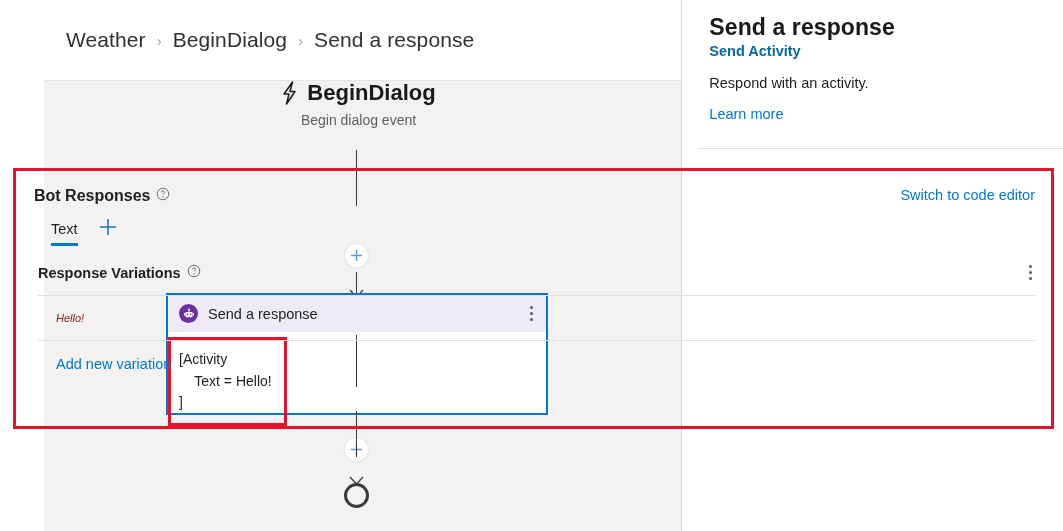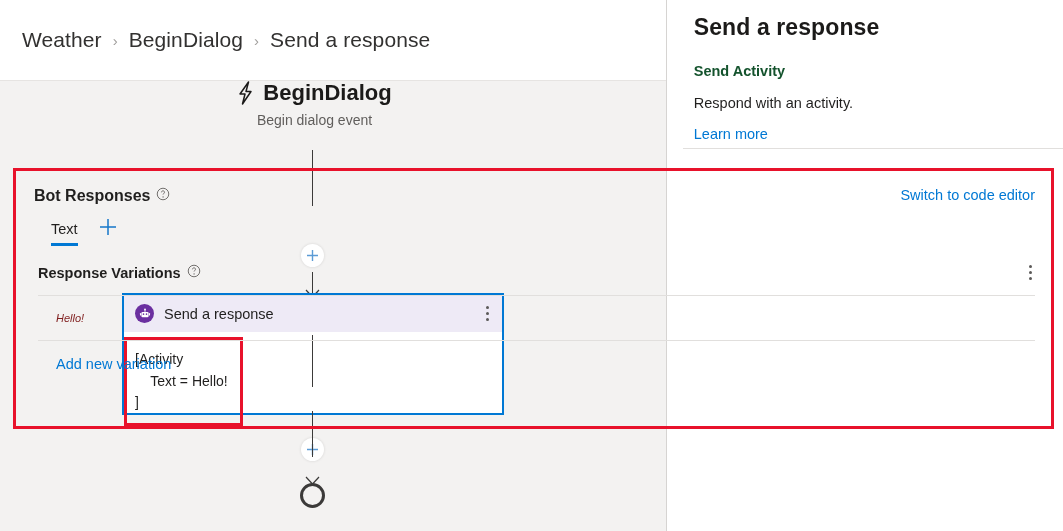--- a/index.html
+++ b/index.html
@@ -6,21 +6,21 @@
   html, body {
     width: 1063px; height: 531px;
     overflow: hidden;
     background: #ffffff;
     font-family: "Liberation Sans", sans-serif;
     color: #201f1e;
   }
   .app { position: relative; width: 1063px; height: 531px; display: flex; }
 
   
-  .left { position: relative; width: 733px; height: 531px; background: #ffffff; }
+  .left { position: relative; width: 733px; height: 531px; background: #ffffff; margin-left: 44px; }
   .breadcrumb {
     height: 80px; display: flex; align-items: center;
     padding-left: 22px; background: #ffffff; gap: 10px;
   }
   .crumb { font-size: 21px; color: #323130; letter-spacing: .1px; white-space: nowrap; }
   .crumb.link { cursor: pointer; }
   .crumb-sep { font-size: 15px; color: #a19f9d; padding: 0 1px; }
 
   .canvas {
     position: absolute; top: 80px; left: 0; right: 0; bottom: 0;
@@ -86,21 +86,21 @@
     white-space: pre;
   }
 
   
   .right {
     position: relative; width: 434px; height: 531px;
     background: #ffffff; border-left: 1px solid #d6d4d2;
     padding: 0 16px;
   }
   .panel-title { font-size: 23px; font-weight: bold; color: #1b1a19; margin: 14px 0 0 11px; letter-spacing: .1px; }
-  .panel-sub { font-size: 14.5px; font-weight: bold; color: #14532d; margin: 22px 0 0 11px; }
+  .panel-sub { font-size: 14.5px; font-weight: bold; color: #0369a1; margin: 2px 0 0 11px; }
   .panel-desc { font-size: 14.5px; color: #201f1e; margin: 16px 0 0 11px; }
   .panel-link { font-size: 14.5px; color: #0078d4; margin: 15px 16px 0 11px; display: inline-block; cursor: pointer; }
   .panel-rule { position: absolute; left: 16px; right: 0; top: 148px; height: 1px; background: #e1dfdd; }
 
   .redbox {
     position: absolute; left: 13px; top: 168px;
     width: 1041px; height: 261px;
     border: 3px solid #e8122b;
   }
   .sec-head { display: flex; align-items: flex-start; padding: 16px 16px 0 18px; }

